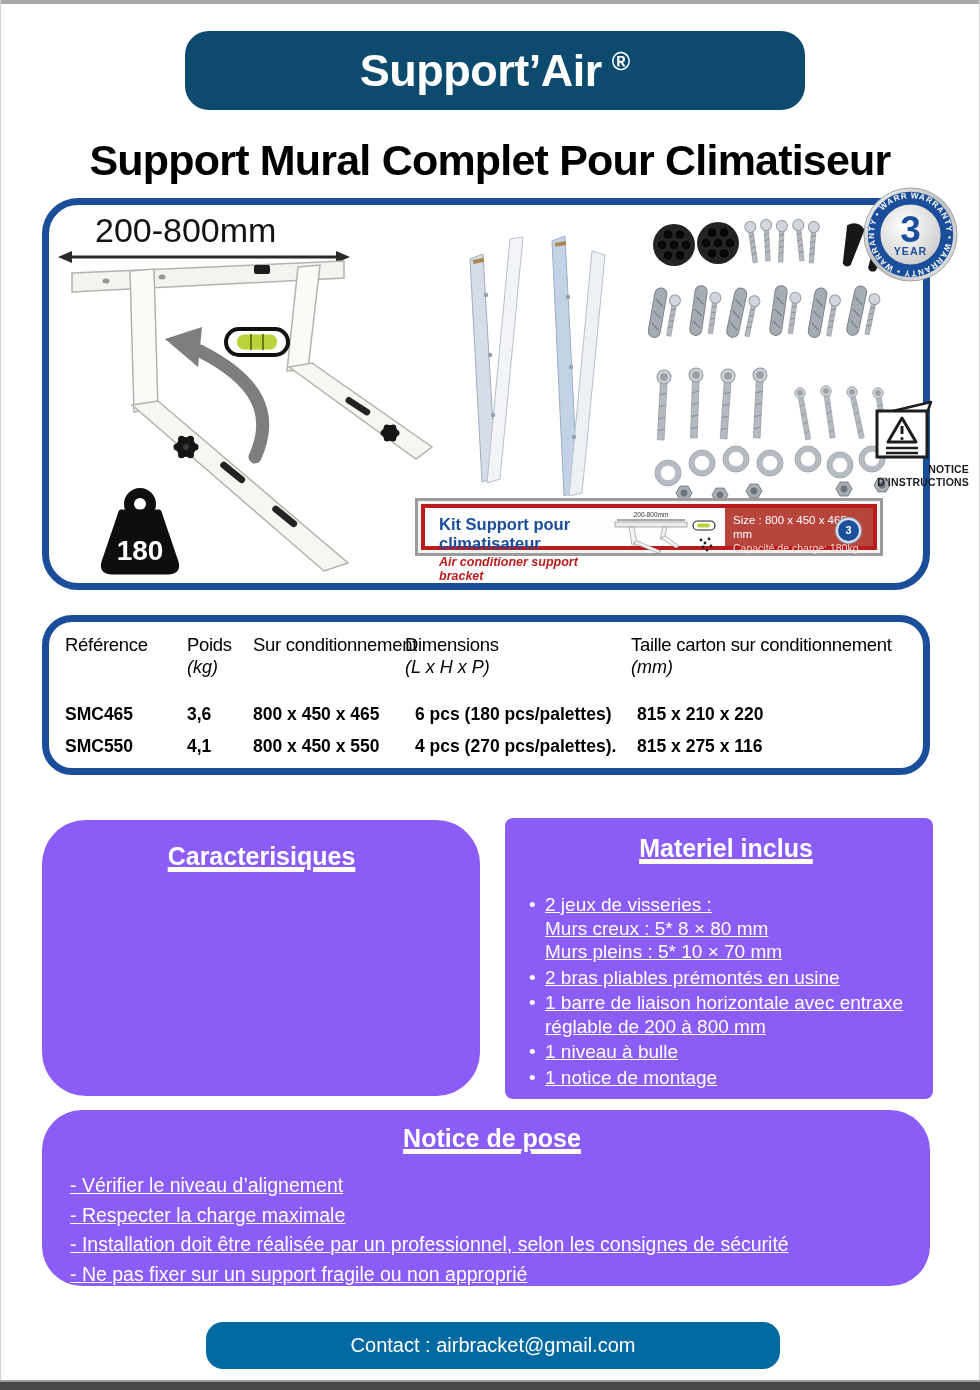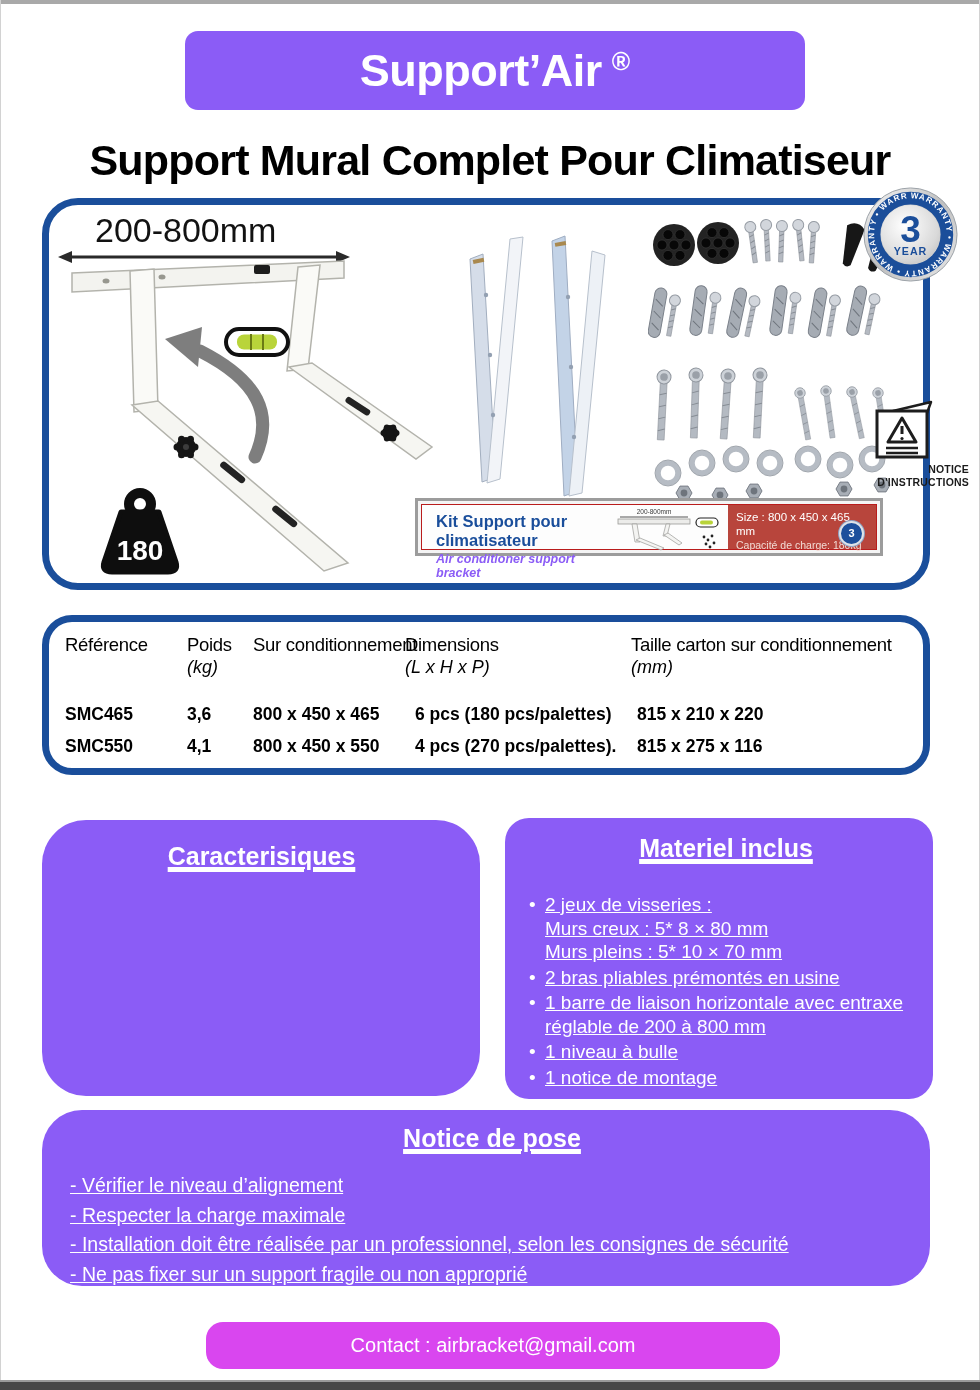--- a/index.html
+++ b/index.html
@@ -3,22 +3,22 @@
 <meta charset="utf-8">
 <style>
   html,body{margin:0;padding:0;background:#ffffff;}
   .page{position:relative;width:980px;height:1390px;background:#fff;overflow:hidden;
         font-family:"Liberation Sans",sans-serif;color:#000;}
   .edge-top{position:absolute;top:0;left:0;right:0;height:4px;background:#a9a9a9;}
   .edge-bottom{position:absolute;bottom:0;left:0;right:0;height:8px;background:#474747;border-top:2px solid #9a9a9a;}
   .edge-left{position:absolute;top:0;bottom:0;left:0;width:1px;background:#d2d2d2;}
   .edge-right{position:absolute;top:0;bottom:0;right:0;width:1px;background:#d2d2d2;}
 
-  .brand-banner{position:absolute;left:185px;top:31px;width:620px;height:79px;background:#8b5cf6;
-      border-radius:13px;display:flex;align-items:center;justify-content:center;color:#fff;}
+  .brand-banner{position:absolute;left:185px;top:31px;width:620px;height:79px;background:#0c4a6e;
+      border-radius:24px;display:flex;align-items:center;justify-content:center;color:#fff;}
   .brand-name{font-size:45px;font-weight:bold;letter-spacing:-0.5px;}
   .brand-mark{font-size:25px;font-weight:bold;margin-left:10px;transform:translateY(-9px);}
 
   .page-title{position:absolute;left:0;top:136px;width:100%;text-align:center;
       font-size:43px;font-weight:bold;letter-spacing:-0.8px;}
 
   .hero{position:absolute;left:42px;top:198px;width:888px;height:392px;background:#fff;
       border:7px solid #1a4e9b;border-radius:36px;box-sizing:border-box;}
   .hero svg{display:block;}
   .dim-label{position:absolute;left:46px;top:6px;font-size:34px;color:#121212;}
@@ -27,24 +27,24 @@
   .folded-art{position:absolute;left:391px;top:28px;}
   .hardware-art{position:absolute;left:599px;top:6px;}
   .weight-badge{position:absolute;left:39px;top:283px;}
   .weight-badge text{font-weight:bold;}
   .notice-block{position:absolute;left:790px;top:194px;width:130px;text-align:right;}
   .notice-block svg{margin:0 auto;}
   .notice-text{font-size:10.5px;font-weight:bold;color:#1b1b1b;line-height:1.25;letter-spacing:0.2px;margin-top:2px;}
 
   .box-label{position:absolute;left:366px;top:293px;width:468px;height:58px;box-sizing:border-box;
       border:3px solid #9c9c9c;background:#f4f4f4;padding:3px;}
-  .box-label-inner{height:100%;border:1px solid #b91c1c;background:#fdfdfd;display:flex;align-items:stretch;box-sizing:border-box;}
+  .box-label-inner{height:100%;border:4px solid #b91c1c;background:#fdfdfd;display:flex;align-items:stretch;box-sizing:border-box;}
   .box-label-left{flex:1;padding:7px 0 0 14px;}
   .box-label-title{font-size:16.5px;font-weight:bold;color:#1a4e9b;}
-  .box-label-subtitle{font-size:12.5px;font-weight:bold;font-style:italic;color:#8b5cf6;margin-top:2px;}
+  .box-label-subtitle{font-size:12.5px;font-weight:bold;font-style:italic;color:#b91c1c;margin-top:2px;}
   .box-label-mid{width:116px;padding-top:1px;}
   .box-label-right{width:148px;background:#b8453c;color:#fff;padding:5px 8px;position:relative;box-sizing:border-box;}
   .box-size-line{font-size:11.5px;font-weight:normal;line-height:1.25;}
   .box-cap-line{font-size:10.5px;color:#f2d9d3;line-height:1.25;}
   .box-badge{position:absolute;right:12px;bottom:3px;width:21px;height:21px;border-radius:50%;
       background:#1c4f9c;border:2px solid #dfe3e8;box-shadow:0 0 0 1px #8fa3c4;
       color:#fff;font-size:11px;font-weight:bold;text-align:center;line-height:21px;}
 
   .warranty-badge{position:absolute;left:862px;top:186px;z-index:6;}
 
@@ -60,29 +60,29 @@
   .spec-cell.c4{padding-left:10px;}
   .spec-cell.c5{padding-left:6px;}
 
   .panel{position:absolute;background:#8b5cf6;color:#fff;box-sizing:border-box;text-decoration:underline;}
   .panel-title{text-align:center;font-size:25px;font-weight:bold;text-decoration:underline;
       text-underline-offset:4px;text-decoration-thickness:2.5px;}
   .features-panel{left:42px;top:820px;width:438px;height:276px;border-radius:44px;padding:22px 12px 0 13px;}
   .features-list{margin:40px 0 0 0;padding:0;list-style:none;font-size:19.5px;line-height:1.22;}
   .features-list li{position:relative;padding-left:17px;margin-bottom:2px;}
   .features-list li::before{content:"•";position:absolute;left:0;}
-  .included-panel{left:505px;top:818px;width:428px;height:281px;border-radius:24px;padding:16px 6px 0 20px;}
+  .included-panel{left:505px;top:818px;width:428px;height:281px;border-radius:8px;padding:16px 6px 0 20px;}
   .included-list{margin:30px 0 0 0;padding:0;list-style:none;font-size:19px;line-height:1.24;}
   .included-list li{position:relative;padding-left:20px;margin-bottom:2px;}
   .included-list li::before{content:"•";position:absolute;left:4px;}
   .included-sub{padding-left:0;}
   .notice-panel{left:42px;top:1110px;width:888px;height:176px;border-radius:40px;padding:14px 16px 0 28px;}
   .notice-lines{margin-top:18px;font-size:19.5px;line-height:1.52;}
 
-  .contact-bar{position:absolute;left:206px;top:1322px;width:574px;height:47px;background:#d946ef;
+  .contact-bar{position:absolute;left:206px;top:1322px;width:574px;height:47px;background:#0369a1;
       border-radius:17px;color:#fff;display:flex;align-items:center;justify-content:center;font-size:20px;}
 </style>
 </head>
 <body>
 
 <div class="page">
   <div class="edge-top"></div>
   <div class="edge-left"></div>
   <div class="edge-right"></div>
 

